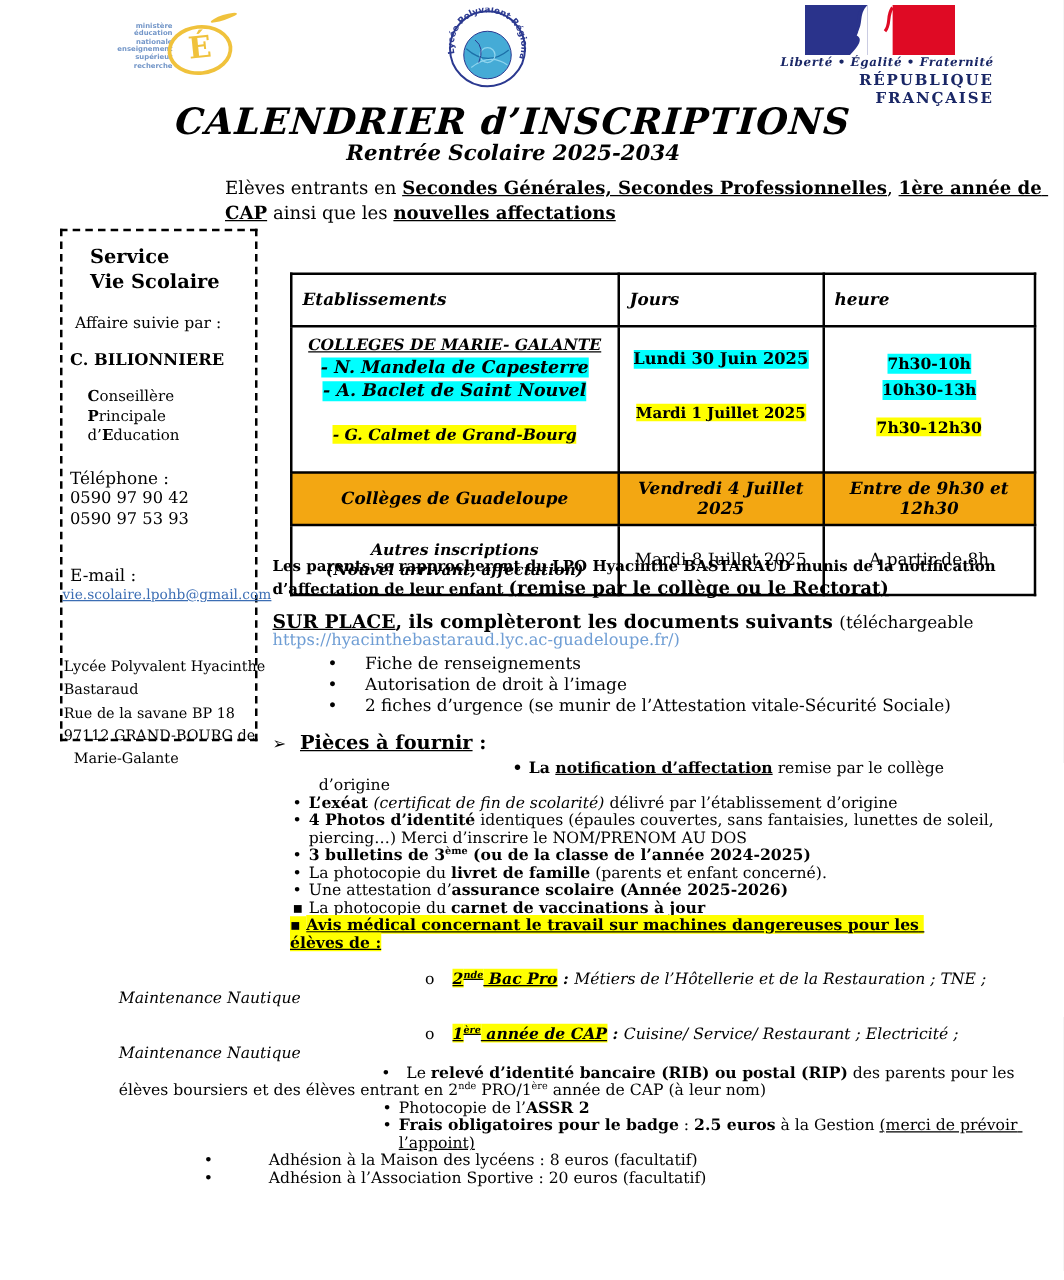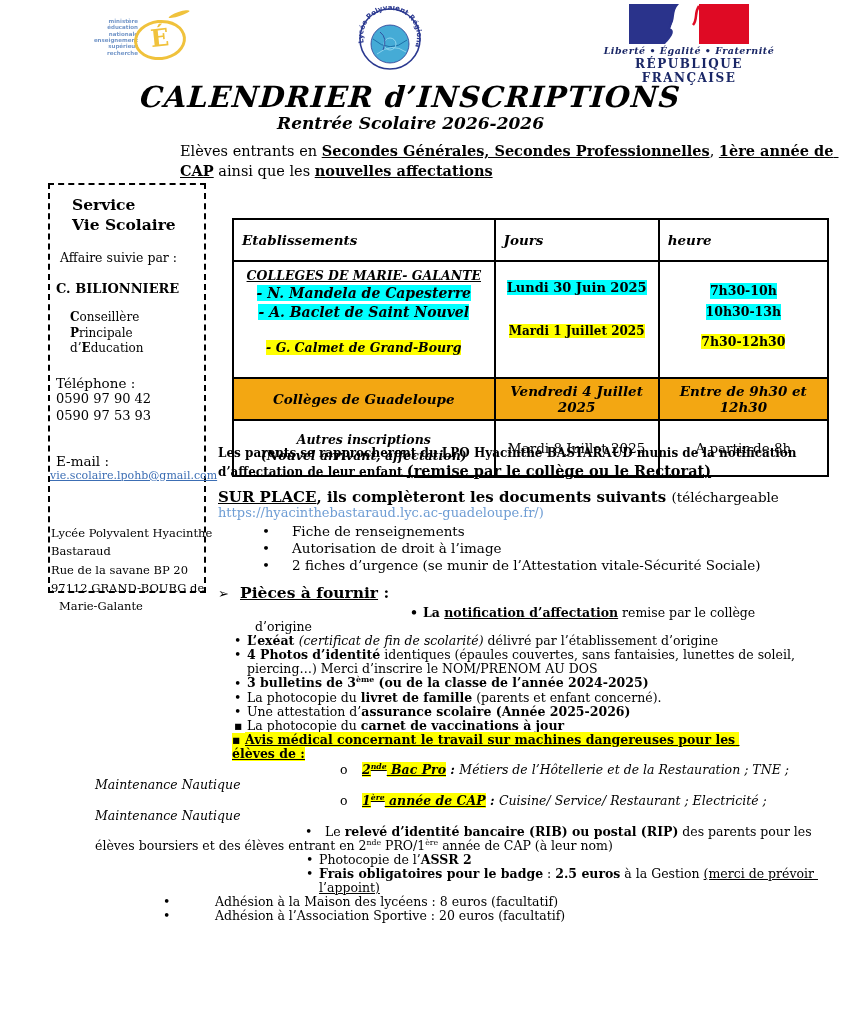--- a/index.html
+++ b/index.html
@@ -12,21 +12,21 @@
              color:var(--ministry_blue);font-family:"DejaVu Sans","Liberation Sans",sans-serif;font-weight:bold;}
   .min-lines span{display:block;}
   .min-e{position:absolute;right:14px;top:10px;width:46px;height:34px;border:3px solid var(--ministry_yellow);
          border-radius:50%;color:var(--ministry_yellow);font-size:24px;font-weight:bold;text-align:center;
          line-height:30px;transform:rotate(-6deg);font-family:"DejaVu Serif",serif;}
   .min-acc{position:absolute;right:10px;top:2px;width:22px;height:4px;background:var(--ministry_yellow);
            border-radius:50% 50% 50% 50%/60% 60% 40% 40%;transform:rotate(-18deg);}
 
   .seal{position:absolute;left:352px;top:6px;width:76px;height:66px;}
 
-  .rep{position:absolute;left:598px;top:4px;width:182px;text-align:center;}
+  .rep{position:absolute;left:613px;top:4px;width:182px;text-align:right;}
   .rep-flag{display:block;margin:0 auto;}
   .rep-motto{font-size:9.5px;font-weight:bold;font-style:italic;color:var(--republic_navy);margin-top:1px;letter-spacing:.5px;}
   .rep-name{font-size:12px;font-weight:bold;color:var(--republic_navy);letter-spacing:1.5px;margin-top:1px;}
 
   
   .title{position:absolute;left:0;right:30px;top:80px;text-align:center;font-size:29px;font-weight:bold;
          font-style:italic;letter-spacing:1px;transform:skewX(-4deg);}
   .subtitle{position:absolute;left:0;right:30px;top:113px;text-align:center;font-size:17px;font-weight:bold;font-style:italic;}
 
   .intro{position:absolute;left:180px;top:141px;width:660px;font-size:14.5px;line-height:1.32;}
@@ -71,21 +71,21 @@
   .p-parents{margin-left:123px;width:625px;font-size:12px;font-weight:bold;line-height:1.35;}
   .p-surplace{margin-left:123px;margin-top:7px;font-size:15px;line-height:1.2;}
   .p-url{margin-left:123px;font-size:13px;color:var(--url_blue);line-height:1.15;cursor:pointer;}
   .docs{margin-left:123px;font-size:13.5px;line-height:1.28;margin-top:2px;}
   .doc{padding-left:74px;text-indent:-30px;}
   .pieces-h{margin-left:123px;margin-top:9px;font-size:15.5px;}
   .items{margin-top:4px;font-size:12.5px;line-height:1.12;}
   .it{margin-left:123px;width:617px;padding-left:29px;text-indent:-13px;box-sizing:border-box;}
   .it-deep{margin-left:123px;width:560px;padding-left:37px;text-indent:155px;box-sizing:border-box;}
   .it-avis{margin-left:137px;width:545px;padding-left:0;text-indent:0;}
-  .it-sub{margin-left:245px;padding-left:0;text-indent:0;margin-top:2px;margin-bottom:1px;}
+  .it-sub{margin-left:245px;padding-left:0;text-indent:0;margin-top:15px;margin-bottom:1px;}
   .mn{font-style:italic;}
   .it-rib{margin-left:0;width:748px;padding-left:0;text-indent:210px;margin-top:2px;}
   .it-far{margin-left:195px;width:560px;padding-left:29px;text-indent:-13px;box-sizing:border-box;}
   .it-adh{margin-left:68px;padding-left:0;text-indent:0;}
 
   
   .run{white-space:pre-wrap;}
   .b{font-weight:bold;}
   .u{text-decoration:underline;}
   .i{font-style:italic;}
@@ -141,21 +141,21 @@
       <path d="M50,0 C42,8 48,16 40,24 C48,26 42,34 36,40 L50,40 Z" fill="#ffffff"></path>
       <path d="M70,0 C63,7 68,13 61,19 C68,22 63,30 58,36 L70,40 Z" fill="#ffffff" opacity="0.55"></path>
       <path d="M70,2 C65,9 69,15 64,21" stroke="#DF0A24" stroke-width="2.5" fill="none"></path>
       <path d="M45,4 C40,12 45,20 38,28" stroke="#2A338B" stroke-width="2" fill="none"></path>
     </svg>
     <div class="rep-motto">Liberté • Égalité • Fraternité</div>
     <div class="rep-name">RÉPUBLIQUE FRANÇAISE</div>
   </div>
 
   <div class="title">CALENDRIER d’INSCRIPTIONS</div>
-  <div class="subtitle">Rentrée Scolaire 2026-2026</div>
+  <div class="subtitle">Rentrée Scolaire 2025-2034</div>
 
   <div class="intro"><span class="run">Elèves entrants en </span><span class="run b u">Secondes Générales, Secondes Professionnelles</span><span class="run">, </span><span class="run b u">1ère année de CAP</span><span class="run"> ainsi que les </span><span class="run b u">nouvelles affectations</span></div>
 
   <div class="sidebar">
     <div class="sb-service">
       <div>Service</div>
       <div>Vie Scolaire</div>
     </div>
     <div class="sb-affaire">Affaire suivie par :</div>
     <div class="sb-name">C. BILIONNIERE</div>
@@ -165,21 +165,21 @@
       <div><span class="run">d’</span><span class="run b">E</span><span class="run">ducation</span></div>
     </div>
     <div class="sb-tel">Téléphone :</div>
     <div class="sb-phone">0590 97 90 42</div>
     <div class="sb-phone">0590 97 53 93</div>
     <div class="sb-email-label">E-mail :</div>
     <div class="sb-email">vie.scolaire.lpohb@gmail.com</div>
     <div class="sb-addr">
       <div>Lycée Polyvalent Hyacinthe</div>
       <div>Bastaraud</div>
-      <div>Rue de la savane BP 20</div>
+      <div>Rue de la savane BP 18</div>
       <div>97112 GRAND-BOURG de</div>
       <div class="ind">Marie-Galante</div>
     </div>
   </div>
 
   <table class="cal">
     <tbody>
       <tr class="rh">
         <td class="th" style="width:262px;">Etablissements</td>
         <td class="th" style="width:161px;">Jours</td>

